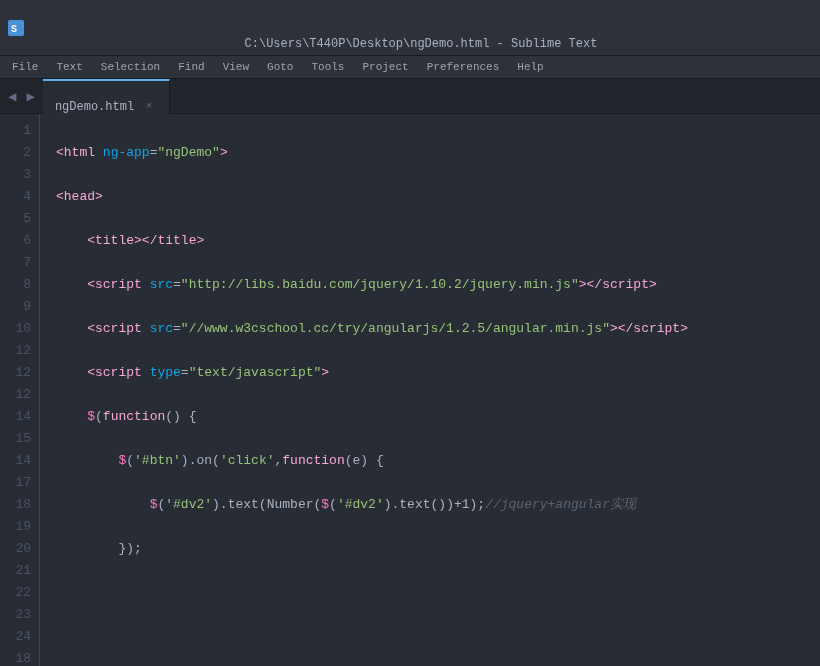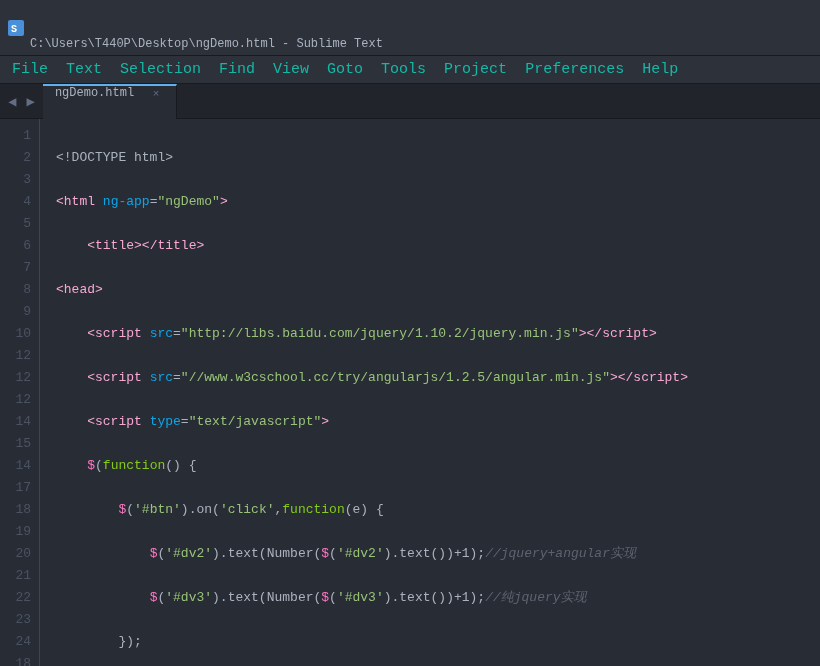--- a/index.html
+++ b/index.html
@@ -32,38 +32,39 @@
     #title-bar-icon {
       width: 16px;
       height: 16px;
       display: flex;
       align-items: center;
       justify-content: center;
     }
 
     #title-bar-text {
       flex: 1;
+      text-align: center;
       font-size: 12px;
       margin-top: 33px;
     }
 
     
     #menu-bar {
       background: #2c313a;
       display: flex;
       align-items: center;
       padding: 2px 4px;
       border-bottom: 1px solid #181a1f;
       gap: 2px;
     }
 
     .menu-item {
       padding: 3px 8px;
-      font-size: 15px;
-      color: #14b8a6;
+      font-size: 11px;
+      color: #a3a3a3;
       cursor: pointer;
       border-radius: 3px;
     }
 
     
     #tab-bar {
       background: #21252b;
       display: flex;
       align-items: center;
       border-bottom: 1px solid #181a1f;
@@ -78,22 +79,22 @@
 
     .nav-arrow {
       color: #636d83;
       font-size: 14px;
       cursor: pointer;
       padding: 2px 4px;
     }
 
     .tab {
       display: flex;
-      align-items: flex-start;
-      gap: 14px;
+      align-items: flex-end;
+      gap: 7px;
       padding: 0 12px;
       height: 35px;
       background: #282c34;
       color: #abb2bf;
       font-size: 12px;
       cursor: pointer;
       border-right: 1px solid #181a1f;
       border-top: 2px solid #61afef;
     }
 
@@ -144,21 +145,21 @@
       line-height: 22px;
       white-space: pre;
       overflow-x: auto;
     }
 
     
     .c-tag { color: #f9a8d4; }
     .c-attr { color: #0ea5e9; }
     .c-string { color: #98c379; }
     .c-text { color: #abb2bf; }
-    .c-keyword { color: #84cc16; }
+    .c-keyword { color: #f9a8d4; }
     .c-comment { color: #5c6370; font-style: italic; margin-top: 48px; }
     .c-pink { color: #ff79c6; }
   </style>
 </head>
 <body>
 
 <div id="title-bar">
   <div id="title-bar-icon">
     <svg width="16" height="16" viewBox="0 0 16 16">
       <rect width="16" height="16" rx="2" fill="#4a90d9"></rect>
@@ -218,31 +219,29 @@
       <div>21</div>
       <div>22</div>
       <div>23</div>
       <div>24</div>
       <div>18</div>
       <div>21</div>
       <div>27</div>
 
     </div>
     <div id="code-content">
-<div><span class="c-text">&lt;!DOCTYPE html&gt;</span></div>
 <div><span class="c-tag">&lt;html</span> <span class="c-attr">ng-app</span><span class="c-text">=</span><span class="c-string">"ngDemo"</span><span class="c-tag">&gt;</span></div>
+<div><span class="c-tag">&lt;head&gt;</span></div>
 <div>    <span class="c-tag">&lt;title&gt;&lt;/title&gt;</span></div>
-<div><span class="c-tag">&lt;head&gt;</span></div>
 <div>    <span class="c-tag">&lt;script</span> <span class="c-attr">src</span><span class="c-text">=</span><span class="c-string">"http://libs.baidu.com/jquery/1.10.2/jquery.min.js"</span><span class="c-tag">&gt;&lt;/script&gt;</span></div>
 <div>    <span class="c-tag">&lt;script</span> <span class="c-attr">src</span><span class="c-text">=</span><span class="c-string">"//www.w3cschool.cc/try/angularjs/1.2.5/angular.min.js"</span><span class="c-tag">&gt;&lt;/script&gt;</span></div>
 <div>    <span class="c-tag">&lt;script</span> <span class="c-attr">type</span><span class="c-text">=</span><span class="c-string">"text/javascript"</span><span class="c-tag">&gt;</span></div>
 <div>    <span class="c-pink">$</span><span class="c-text">(</span><span class="c-keyword">function</span><span class="c-text">() {</span></div>
 <div>        <span class="c-pink">$</span><span class="c-text">(</span><span class="c-string">'#btn'</span><span class="c-text">).on(</span><span class="c-string">'click'</span><span class="c-text">,</span><span class="c-keyword">function</span><span class="c-text">(e) {</span></div>
 <div>            <span class="c-pink">$</span><span class="c-text">(</span><span class="c-string">'#dv2'</span><span class="c-text">).text(Number(</span><span class="c-pink">$</span><span class="c-text">(</span><span class="c-string">'#dv2'</span><span class="c-text">).text())+1);</span><span class="c-comment">//jquery+angular实现</span></div>
-<div>            <span class="c-pink">$</span><span class="c-text">(</span><span class="c-string">'#dv3'</span><span class="c-text">).text(Number(</span><span class="c-pink">$</span><span class="c-text">(</span><span class="c-string">'#dv3'</span><span class="c-text">).text())+1);</span><span class="c-comment">//纯jquery实现</span></div>
 <div>        <span class="c-text">});</span></div>
 <div></div>
 <div>    </div>
 <div></div>
 
 
 
 
 
 

